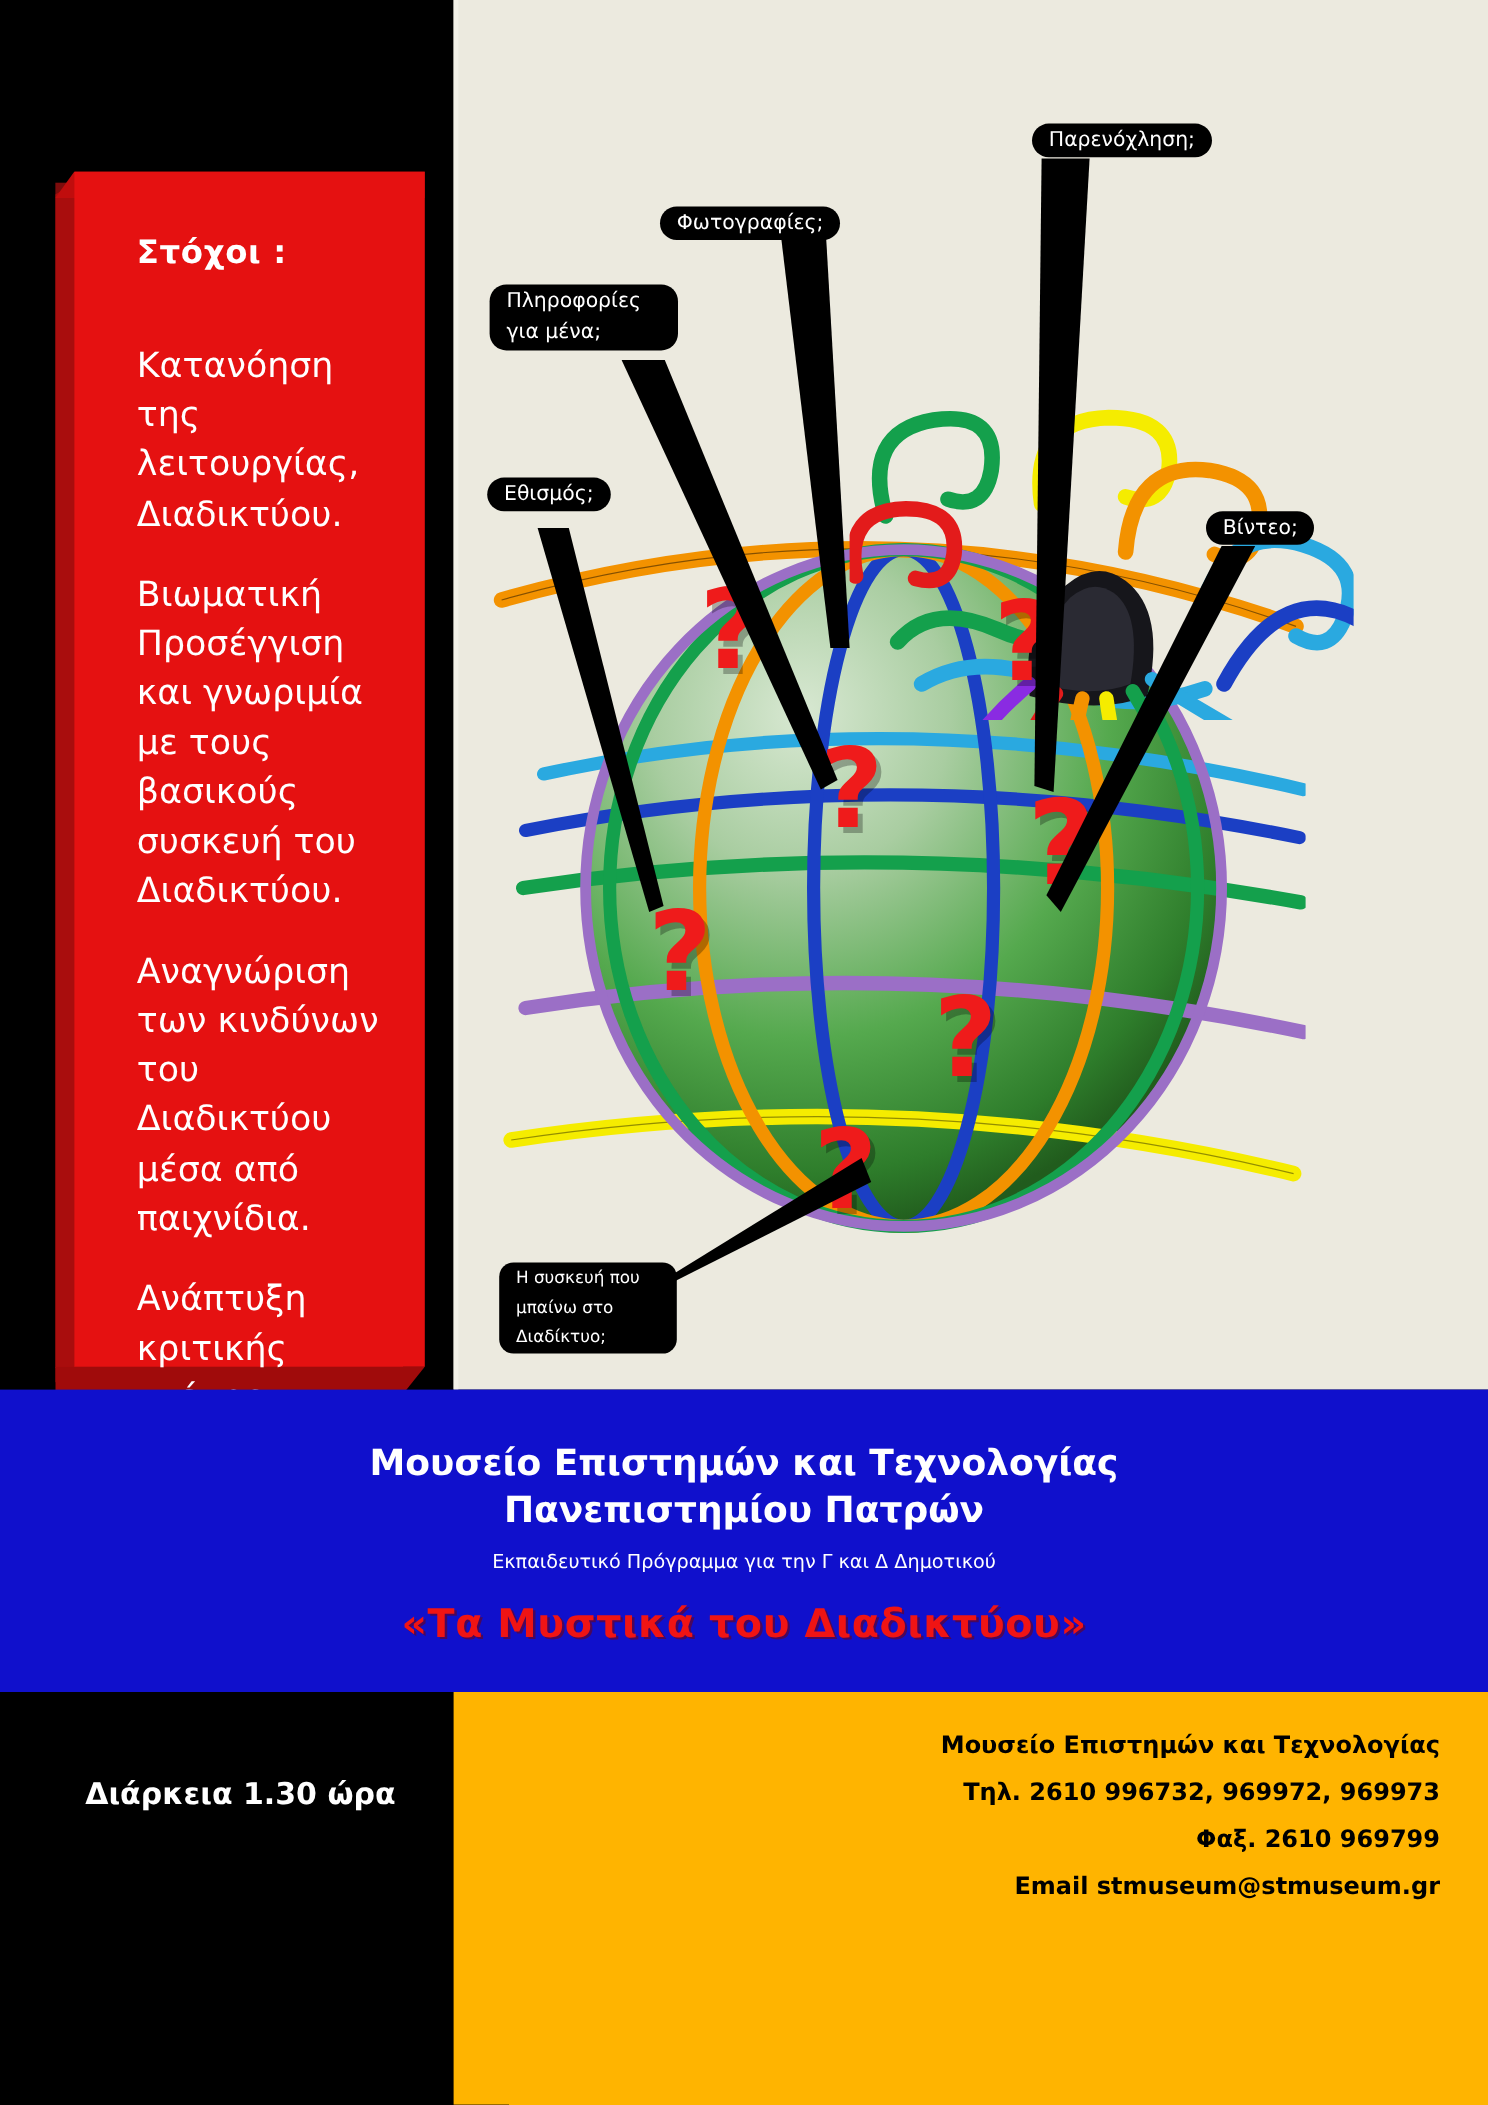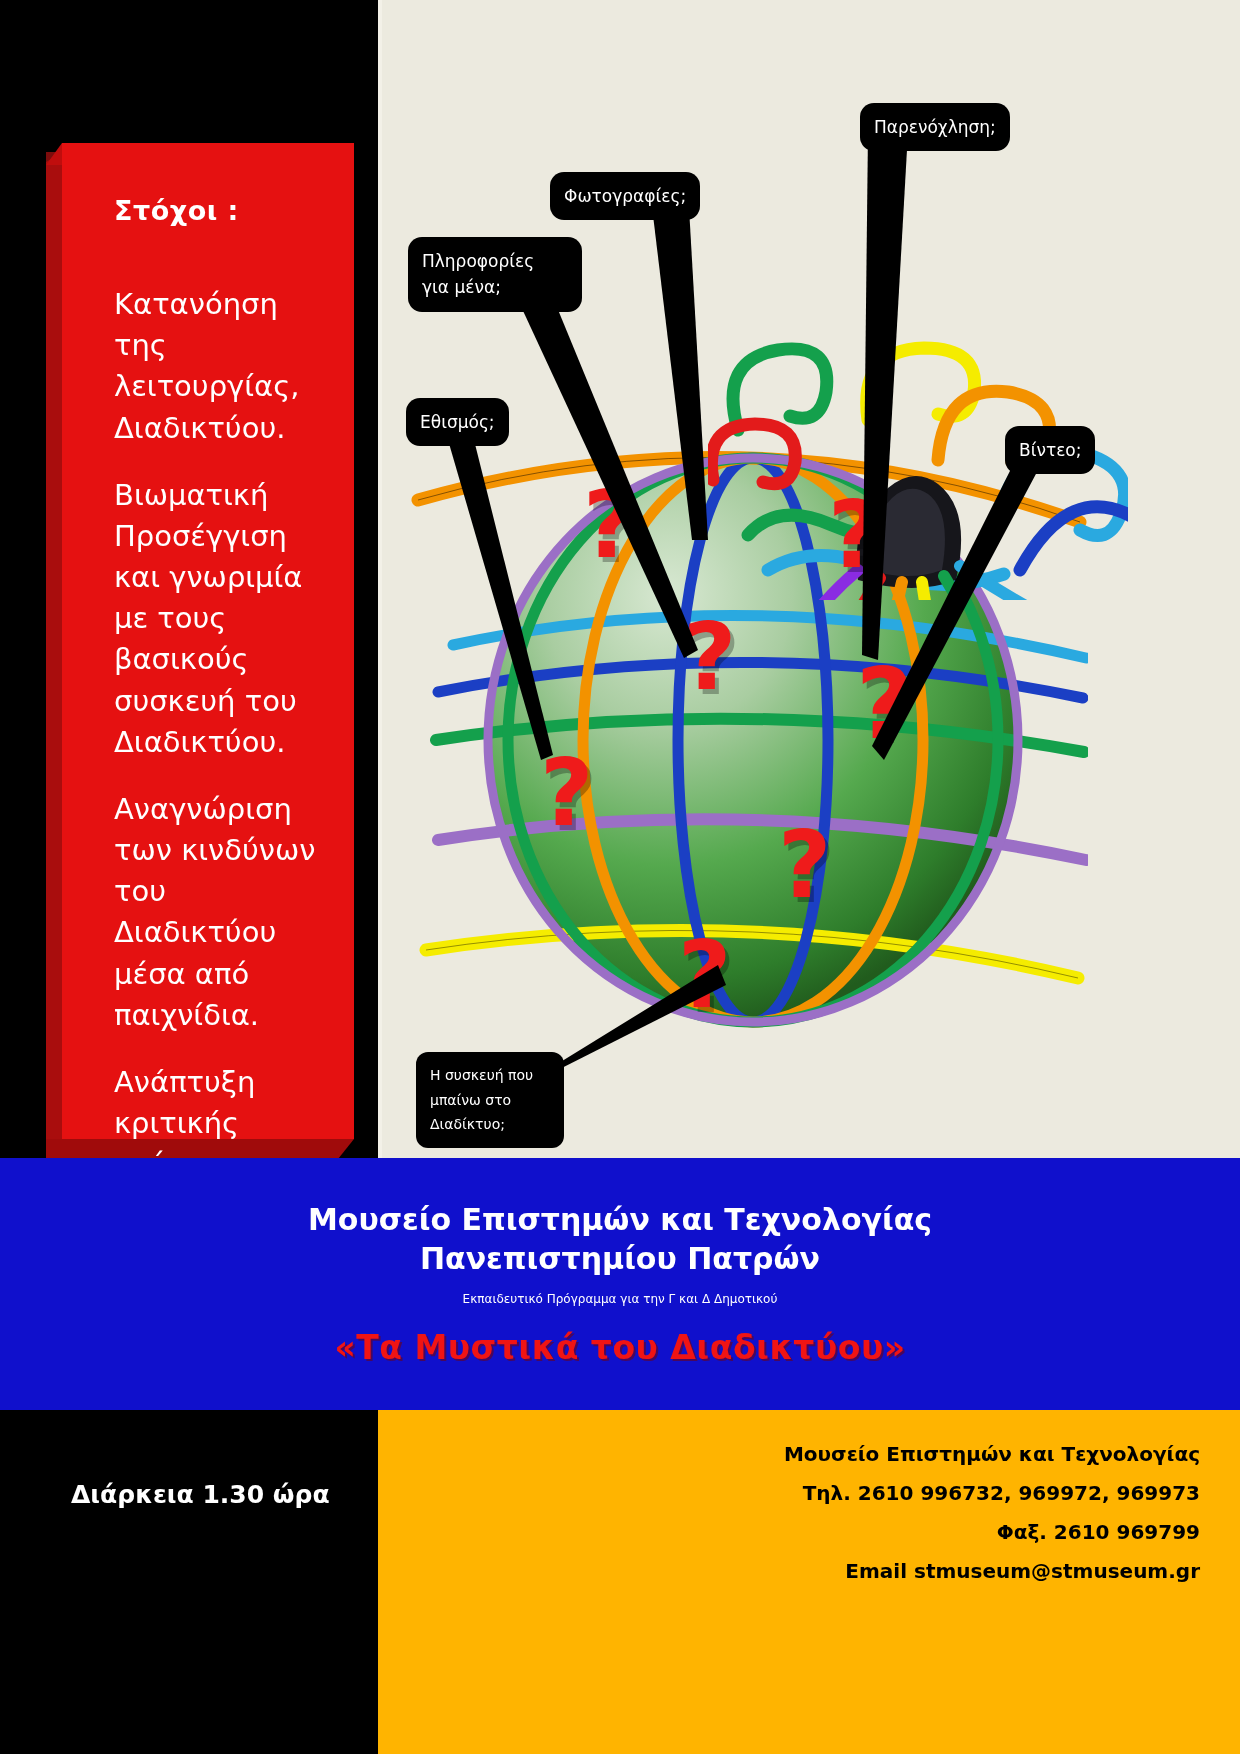--- a/index.html
+++ b/index.html
@@ -25,21 +25,21 @@
   .qm{
     position:absolute;color:#ef1b1b;font-weight:bold;
     font-family:"DejaVu Sans","Liberation Sans",sans-serif;
     text-shadow:4px 5px 0 rgba(0,0,0,.28);
     line-height:1;
   }
 
   
   .bubble{
     position:absolute;background:#000;color:#fff;border-radius:14px;
-    padding:11px 14px;font-size:17px;line-height:1.55;
+    padding:1px 14px;font-size:17px;line-height:1.55;
     font-family:"DejaVu Sans","Liberation Sans",sans-serif;
     white-space:pre-line;box-sizing:border-box;
   }
   .bubble.small{font-size:14px;line-height:1.75;border-radius:12px;}
 
   
   .panel-shadow{
     position:absolute;left:46px;top:152px;width:290px;height:1000px;
     background:#7d0c0c;
     clip-path:polygon(0 0,100% 0,100% 100%,0 100%);
@@ -72,21 +72,21 @@
 
   
   .blue{
     position:absolute;left:0;top:1158px;width:1240px;height:252px;background:#1010cc;
   }
   .blue-h1{
     text-align:center;color:#fff;font-size:30px;font-weight:bold;line-height:1.3;
     padding-top:42px;margin:0;
   }
   .blue-sub{
-    text-align:center;color:#fff;font-size:12px;margin:14px 0 0 0;font-weight:normal;
+    text-align:center;color:#fff;font-size:16px;margin:14px 0 0 0;font-weight:normal;
   }
   .blue-title{
     text-align:center;margin:22px 0 0 0;color:#f01414;font-size:33px;font-weight:bold;
     text-shadow:2px 2px 0 rgba(120,0,0,.55);letter-spacing:.5px;
   }
 
   
   .bottom{position:absolute;left:0;top:1410px;width:1240px;height:344px;background:#000;}
   .duration{
     position:absolute;left:71px;top:1480px;color:#fff;font-size:25px;font-weight:bold;
@@ -174,21 +174,21 @@
 
       <polygon points="490,132 530,132 500,660 484,655" fill="#000"></polygon>
 
       <polygon points="640,455 668,455 506,760 494,746" fill="#000"></polygon>
 
       <polygon points="160,1080 176,1066 340,965 348,985" fill="#000"></polygon>
     </svg>
 
     <div class="bubble" style="left:482px;top:103px;">Παρενόχληση;</div>
     <div class="bubble" style="left:172px;top:172px;">Φωτογραφίες;</div>
-    <div class="bubble" style="left:30px;top:237px;width:174px;">Πληροφορίες
+    <div class="bubble" style="left:30px;top:237px;width:157px;">Πληροφορίες
 για μένα;</div>
     <div class="bubble" style="left:28px;top:398px;">Εθισμός;</div>
     <div class="bubble" style="left:627px;top:426px;">Βίντεο;</div>
     <div class="bubble small" style="left:38px;top:1052px;width:148px;">Η συσκευή που
 μπαίνω  στο
 Διαδίκτυο;</div>
   </div>
   <div class="artboard-edge"></div>
 
   <div class="panel-shadow"></div>

